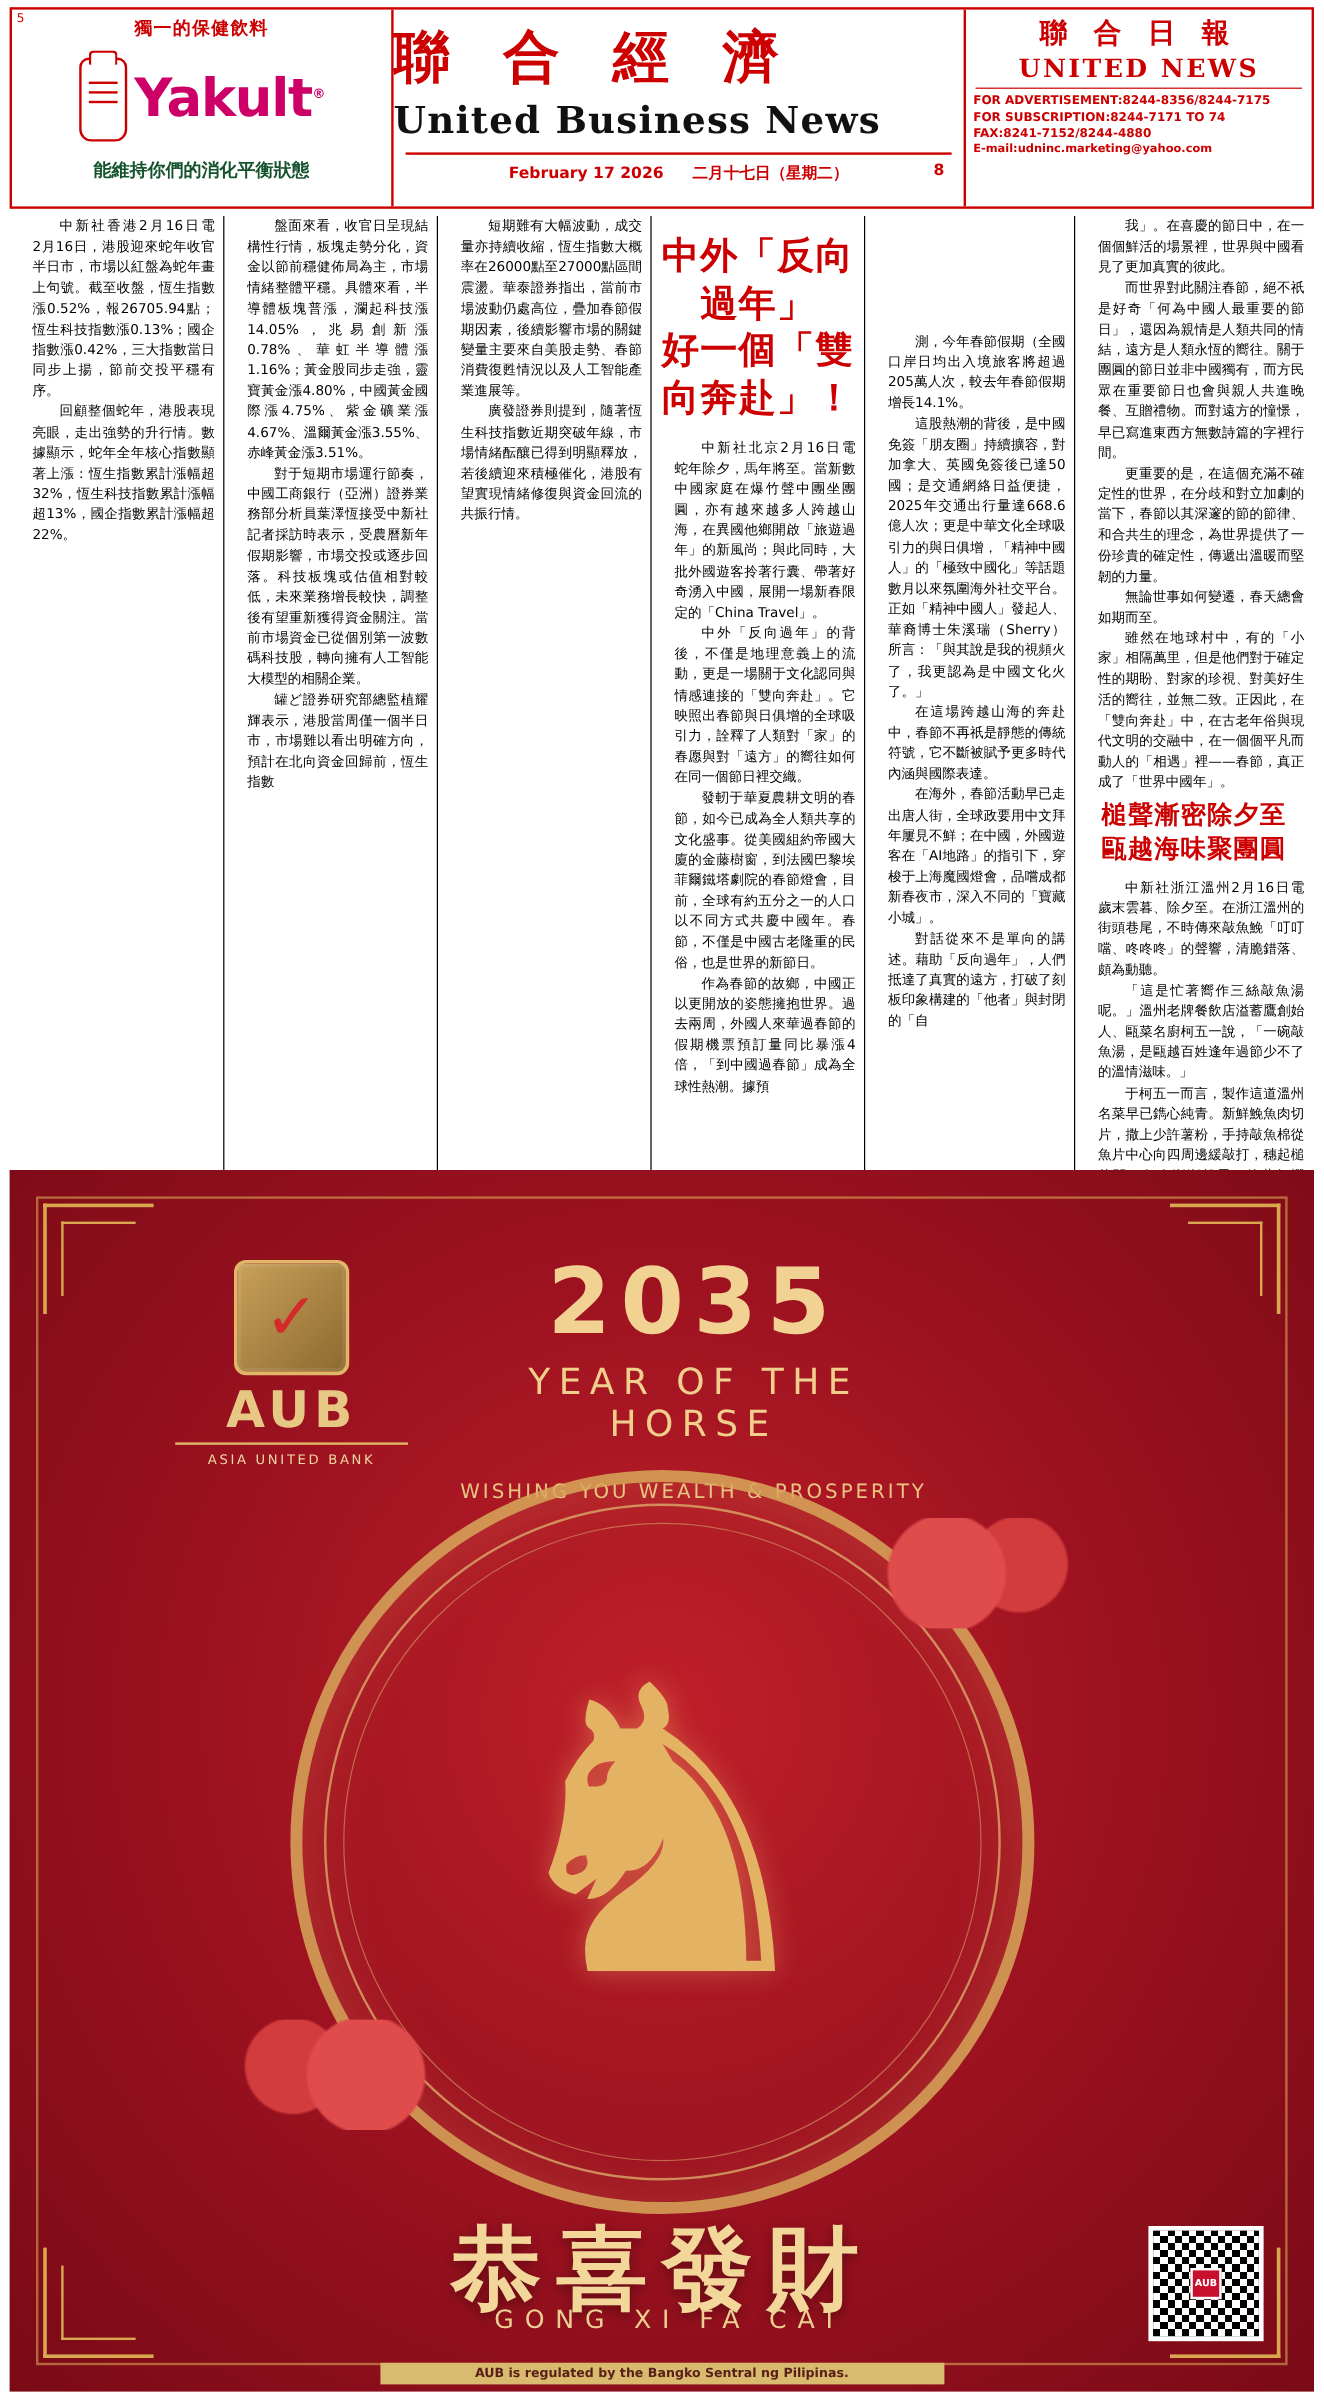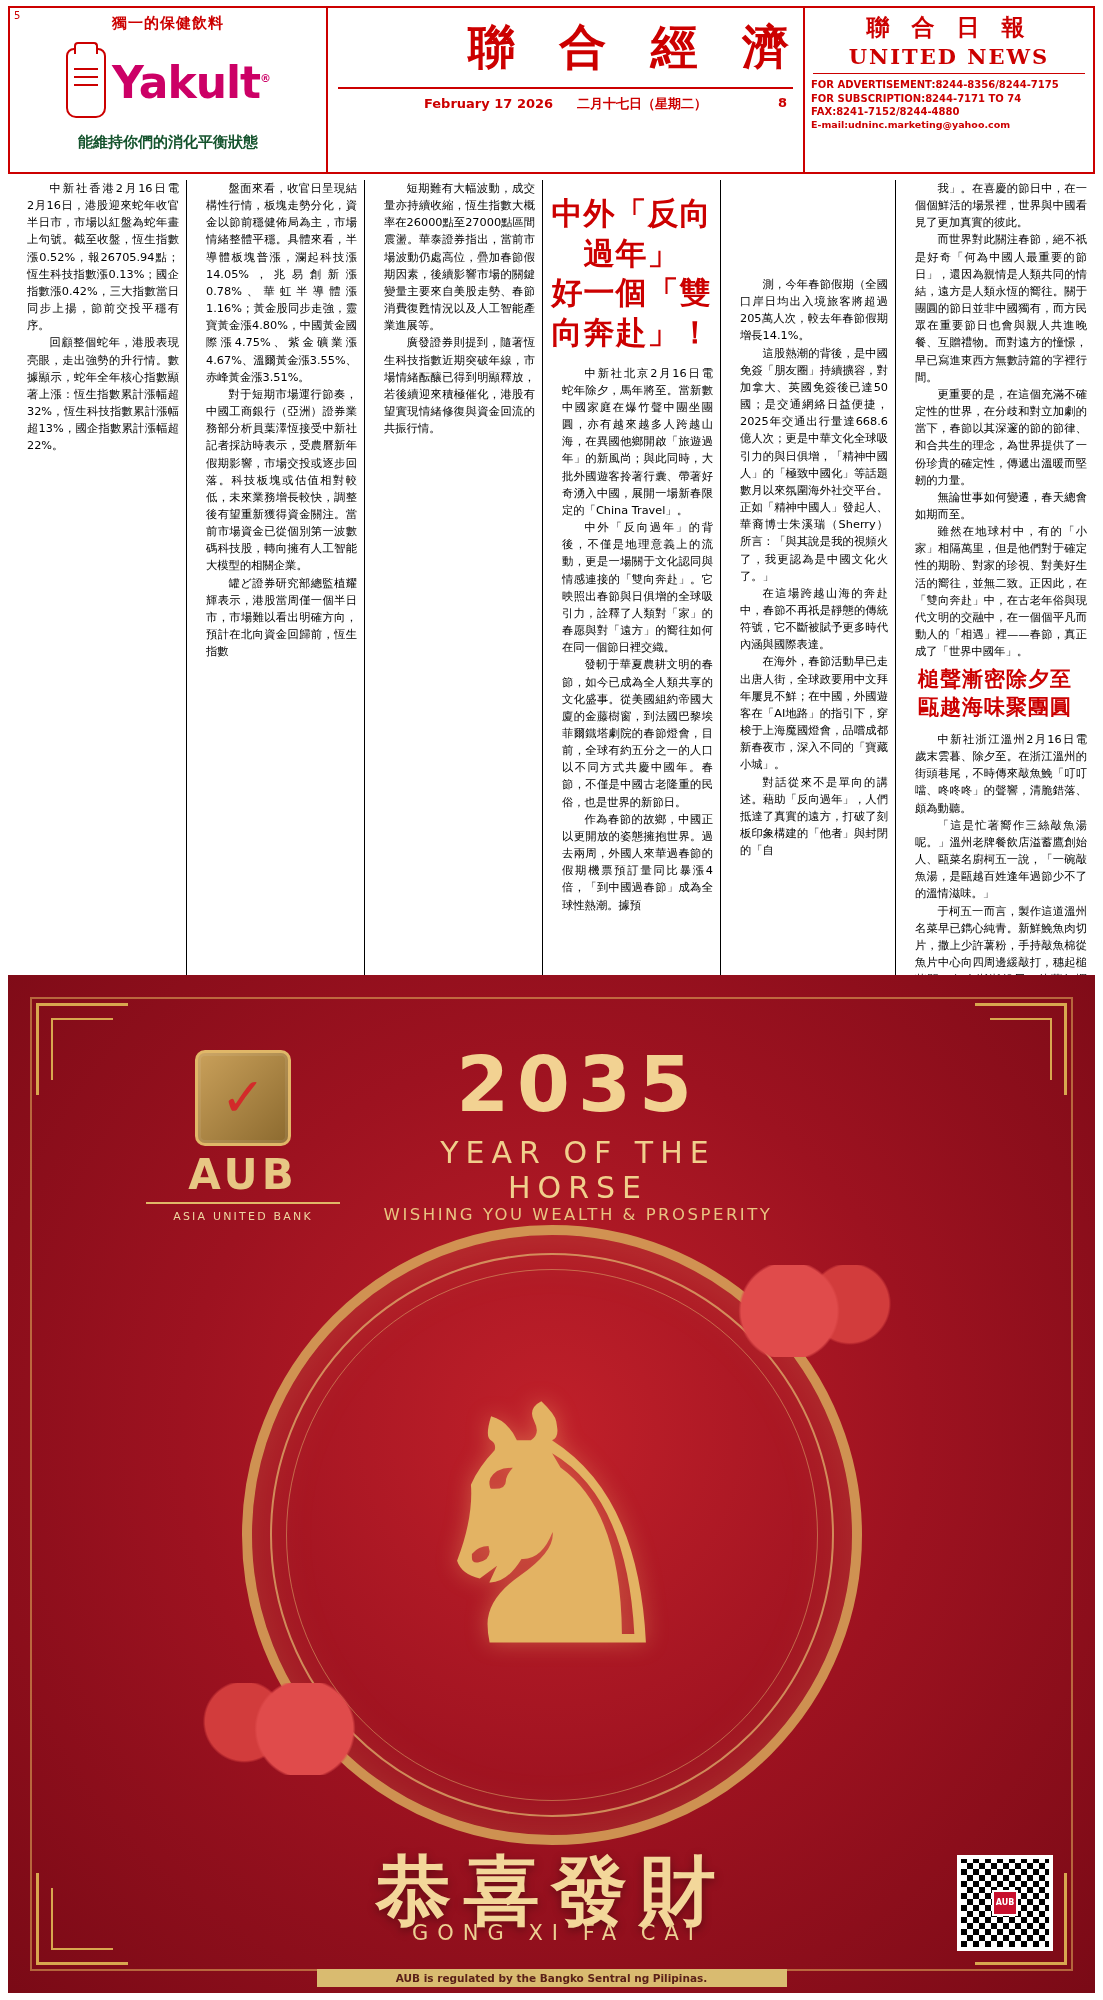--- a/index.html
+++ b/index.html
@@ -88,21 +88,21 @@
   .reg { font-size: 11px; vertical-align: super; color: #cc0066; }
   .yakult-tagline-bot {
     font-size: 15px;
     color: #14532d;
     font-weight: bold;
     margin-bottom: 16px;
   }
 
   .mast-center {
     flex: 1;
-    text-align: right;
+    text-align: left;
     padding: 2px 0;
     position: relative;
   }
   .cn-title {
     font-size: 47px;
     color: #cc0000;
     font-weight: bold;
     letter-spacing: 14px;
     margin-top: 6px;
     font-family: "DejaVu Sans", sans-serif;
@@ -311,21 +311,21 @@
   }
   .ad-year .horse {
     font-size: 30px;
     letter-spacing: 7px;
     margin-top: 12px;
     color: #f0cf8c;
   }
   .ad-year .wish {
     font-size: 16.5px;
     letter-spacing: 2.5px;
-    margin-top: 0;
+    margin-top: 28px;
     color: #e9c481;
   }
 
   .emblem {
     position: absolute;
     left: 50%;
     transform: translateX(-50%);
     top: 250px;
     width: 620px; height: 620px;
   }
@@ -436,20 +436,21 @@
       <div class="yakult-tagline-top">獨一的保健飲料</div>
       <div class="yakult-row">
         <div class="bottle"></div>
         <div class="yakult-word"><span>Yakult</span><span class="reg">®</span></div>
       </div>
       <div class="yakult-tagline-bot">能維持你們的消化平衡狀態</div>
     </div>
 
     <div class="mast-center">
       <div class="cn-title">聯 合 經 濟</div>
+      <div class="en-title">United  Business  News</div>
       <div class="mast-rule"></div>
       <div class="dateline">
         <span>February  17  2026</span>
         <span>二月十七日（星期二）</span>
         <span class="pg">8</span>
       </div>
     </div>
 
     <div class="mast-right">
       <div class="un-cn">聯 合 日 報</div>

